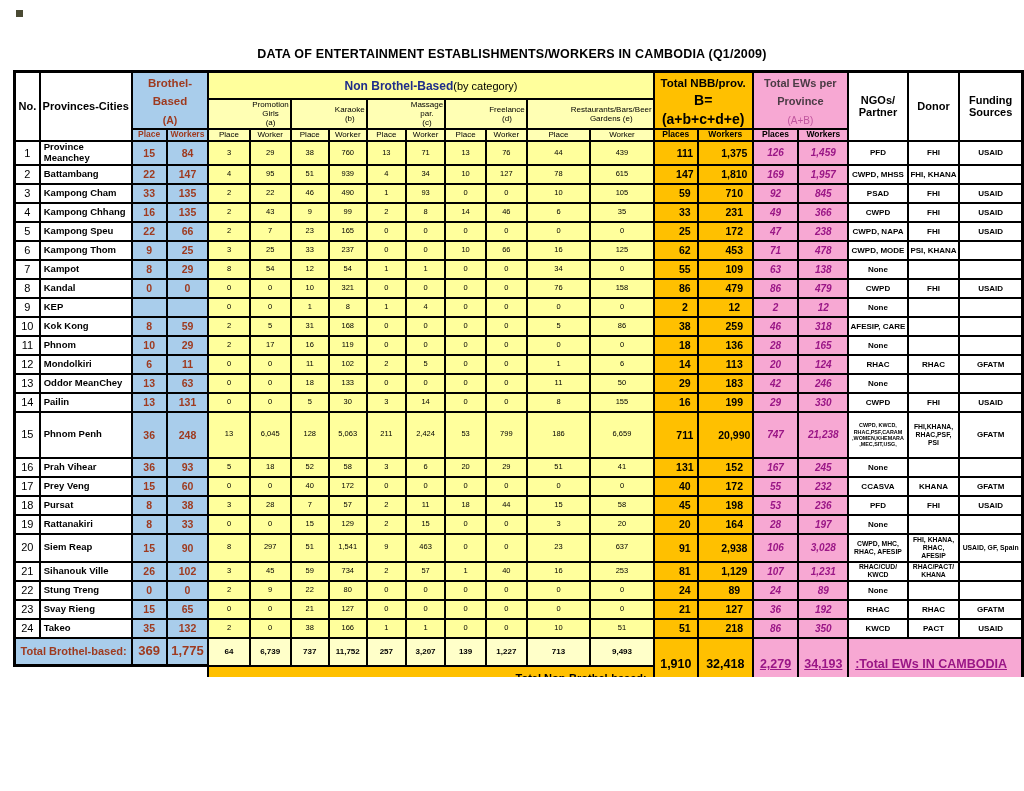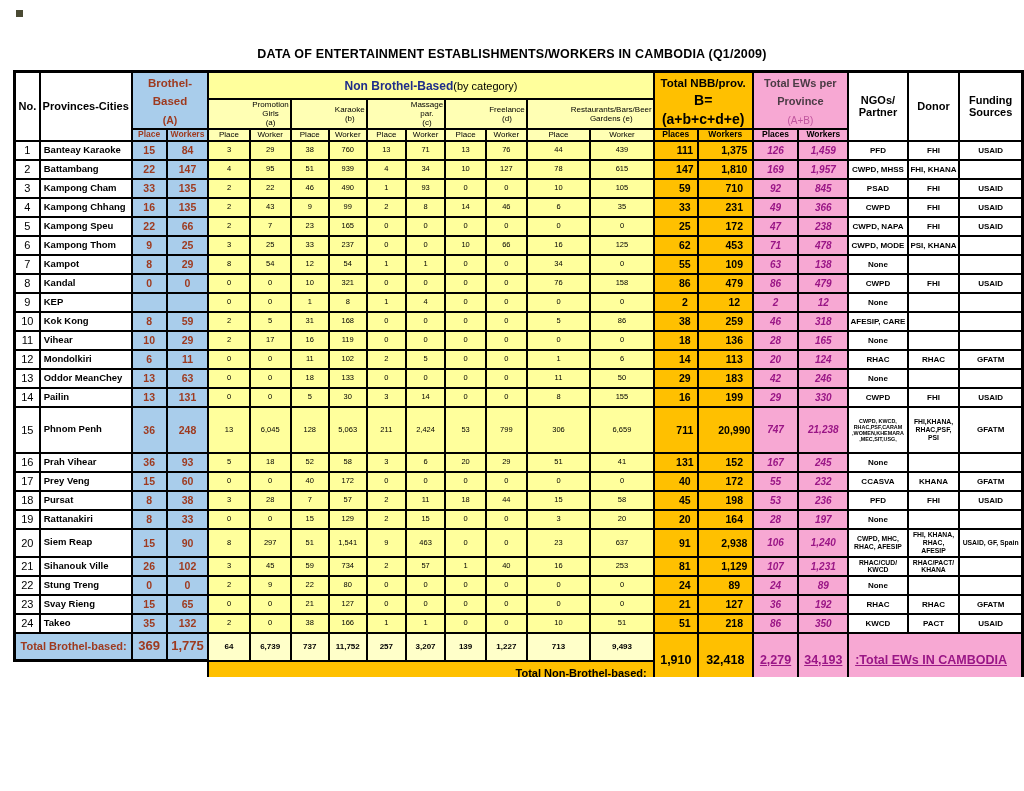--- a/index.html
+++ b/index.html
@@ -153,21 +153,21 @@
           <th class="pw dl bg-yel2">Worker</th>
           <th class="pw-b gl bg-gold">Places</th>
           <th class="pw-b dl bg-gold">Workers</th>
           <th class="pw-b gl bg-pink">Places</th>
           <th class="pw-b dl bg-pink">Workers</th>
         </tr>
     </thead>
     <tbody id="body-rows">
         <tr class="r-reg">
           <td class="c-no edge-l bg-white">1</td>
-          <td class="c-prov bg-white">Banteay Karaoke</td>
+          <td class="c-prov bg-white">Province Meanchey</td>
           <td class="c-bb gl bg-blue">15</td>
           <td class="c-bb dl bg-blue">84</td>
           <td class="c-nb gl bg-yel">3</td>
           <td class="c-nb dl bg-yel">29</td>
           <td class="c-nb gl bg-yel">38</td>
           <td class="c-nb dl bg-yel">760</td>
           <td class="c-nb gl bg-yel">13</td>
           <td class="c-nb dl bg-yel">71</td>
           <td class="c-nb gl bg-yel">13</td>
           <td class="c-nb dl bg-yel">76</td>
@@ -383,21 +383,21 @@
           <td class="c-nbbt gl bg-gold">38</td>
           <td class="c-nbbt dl bg-gold">259</td>
           <td class="c-ew gl bg-pink">46</td>
           <td class="c-ew dl bg-pink">318</td>
           <td class="c-ngo gl bg-white">AFESIP, CARE</td>
           <td class="c-ngo gl bg-white"></td>
           <td class="c-ngo gl edge-r bg-white"></td>
         </tr>
         <tr class="r-reg">
           <td class="c-no edge-l bg-white">11</td>
-          <td class="c-prov bg-white">Vihear</td>
+          <td class="c-prov bg-white">Phnom</td>
           <td class="c-bb gl bg-blue">10</td>
           <td class="c-bb dl bg-blue">29</td>
           <td class="c-nb gl bg-yel">2</td>
           <td class="c-nb dl bg-yel">17</td>
           <td class="c-nb gl bg-yel">16</td>
           <td class="c-nb dl bg-yel">119</td>
           <td class="c-nb gl bg-yel">0</td>
           <td class="c-nb dl bg-yel">0</td>
           <td class="c-nb gl bg-yel">0</td>
           <td class="c-nb dl bg-yel">0</td>
@@ -486,21 +486,21 @@
           <td class="c-bb gl bg-blue">36</td>
           <td class="c-bb dl bg-blue">248</td>
           <td class="c-nb gl bg-yel">13</td>
           <td class="c-nb dl bg-yel">6,045</td>
           <td class="c-nb gl bg-yel">128</td>
           <td class="c-nb dl bg-yel">5,063</td>
           <td class="c-nb gl bg-yel">211</td>
           <td class="c-nb dl bg-yel">2,424</td>
           <td class="c-nb gl bg-yel">53</td>
           <td class="c-nb dl bg-yel">799</td>
-          <td class="c-nb gl bg-yel">306</td>
+          <td class="c-nb gl bg-yel">186</td>
           <td class="c-nb dl bg-yel">6,659</td>
           <td class="c-nbbt gl bg-gold">711</td>
           <td class="c-nbbt dl bg-gold">20,990</td>
           <td class="c-ew gl bg-pink">747</td>
           <td class="c-ew dl bg-pink">21,238</td>
           <td class="c-ngo gl bg-white xsm">CWPD, KWCD, RHAC,PSF,CARAM ,WOMEN,KHEMARA ,MEC,SIT,USG,</td>
           <td class="c-ngo gl bg-white sm">FHI,KHANA, RHAC,PSF, PSI</td>
           <td class="c-ngo gl edge-r bg-white">GFATM</td>
         </tr>
         <tr class="r-reg">
@@ -606,21 +606,21 @@
           <td class="c-nb dl bg-yel">1,541</td>
           <td class="c-nb gl bg-yel">9</td>
           <td class="c-nb dl bg-yel">463</td>
           <td class="c-nb gl bg-yel">0</td>
           <td class="c-nb dl bg-yel">0</td>
           <td class="c-nb gl bg-yel">23</td>
           <td class="c-nb dl bg-yel">637</td>
           <td class="c-nbbt gl bg-gold">91</td>
           <td class="c-nbbt dl bg-gold">2,938</td>
           <td class="c-ew gl bg-pink">106</td>
-          <td class="c-ew dl bg-pink">1,240</td>
+          <td class="c-ew dl bg-pink">3,028</td>
           <td class="c-ngo gl bg-white sm">CWPD, MHC, RHAC, AFESIP</td>
           <td class="c-ngo gl bg-white sm">FHI, KHANA, RHAC, AFESIP</td>
           <td class="c-ngo gl edge-r bg-white sm">USAID, GF, Spain</td>
         </tr>
         <tr class="r-reg">
           <td class="c-no edge-l bg-white">21</td>
           <td class="c-prov bg-white">Sihanouk Ville</td>
           <td class="c-bb gl bg-blue">26</td>
           <td class="c-bb dl bg-blue">102</td>
           <td class="c-nb gl bg-yel">3</td>

